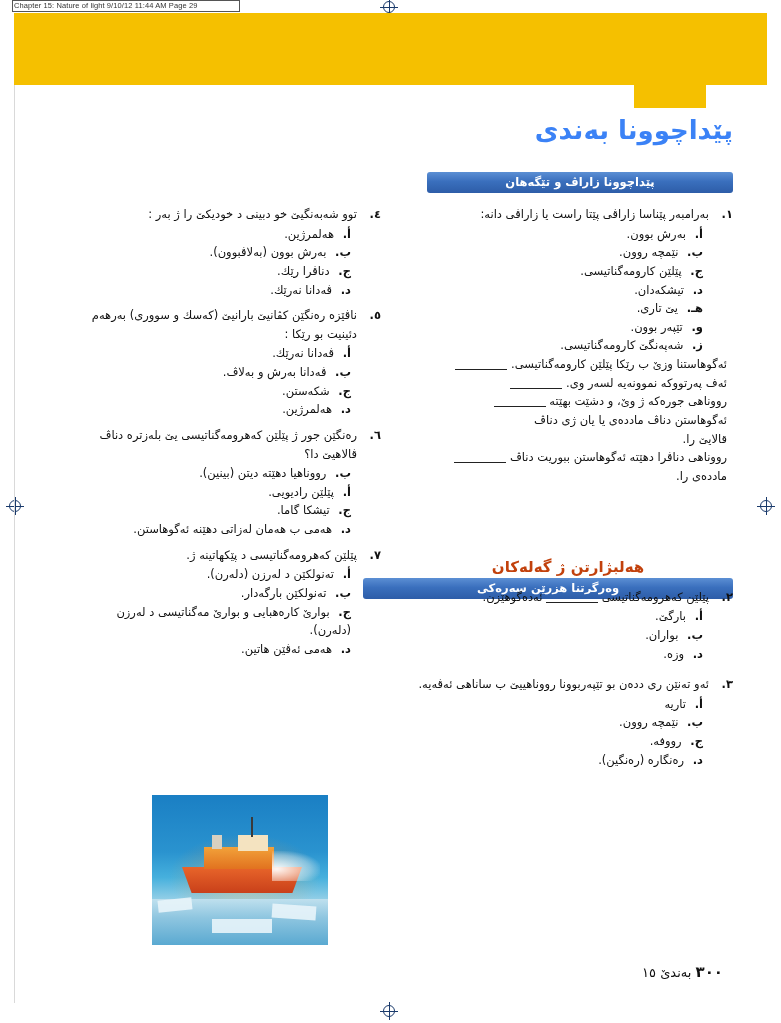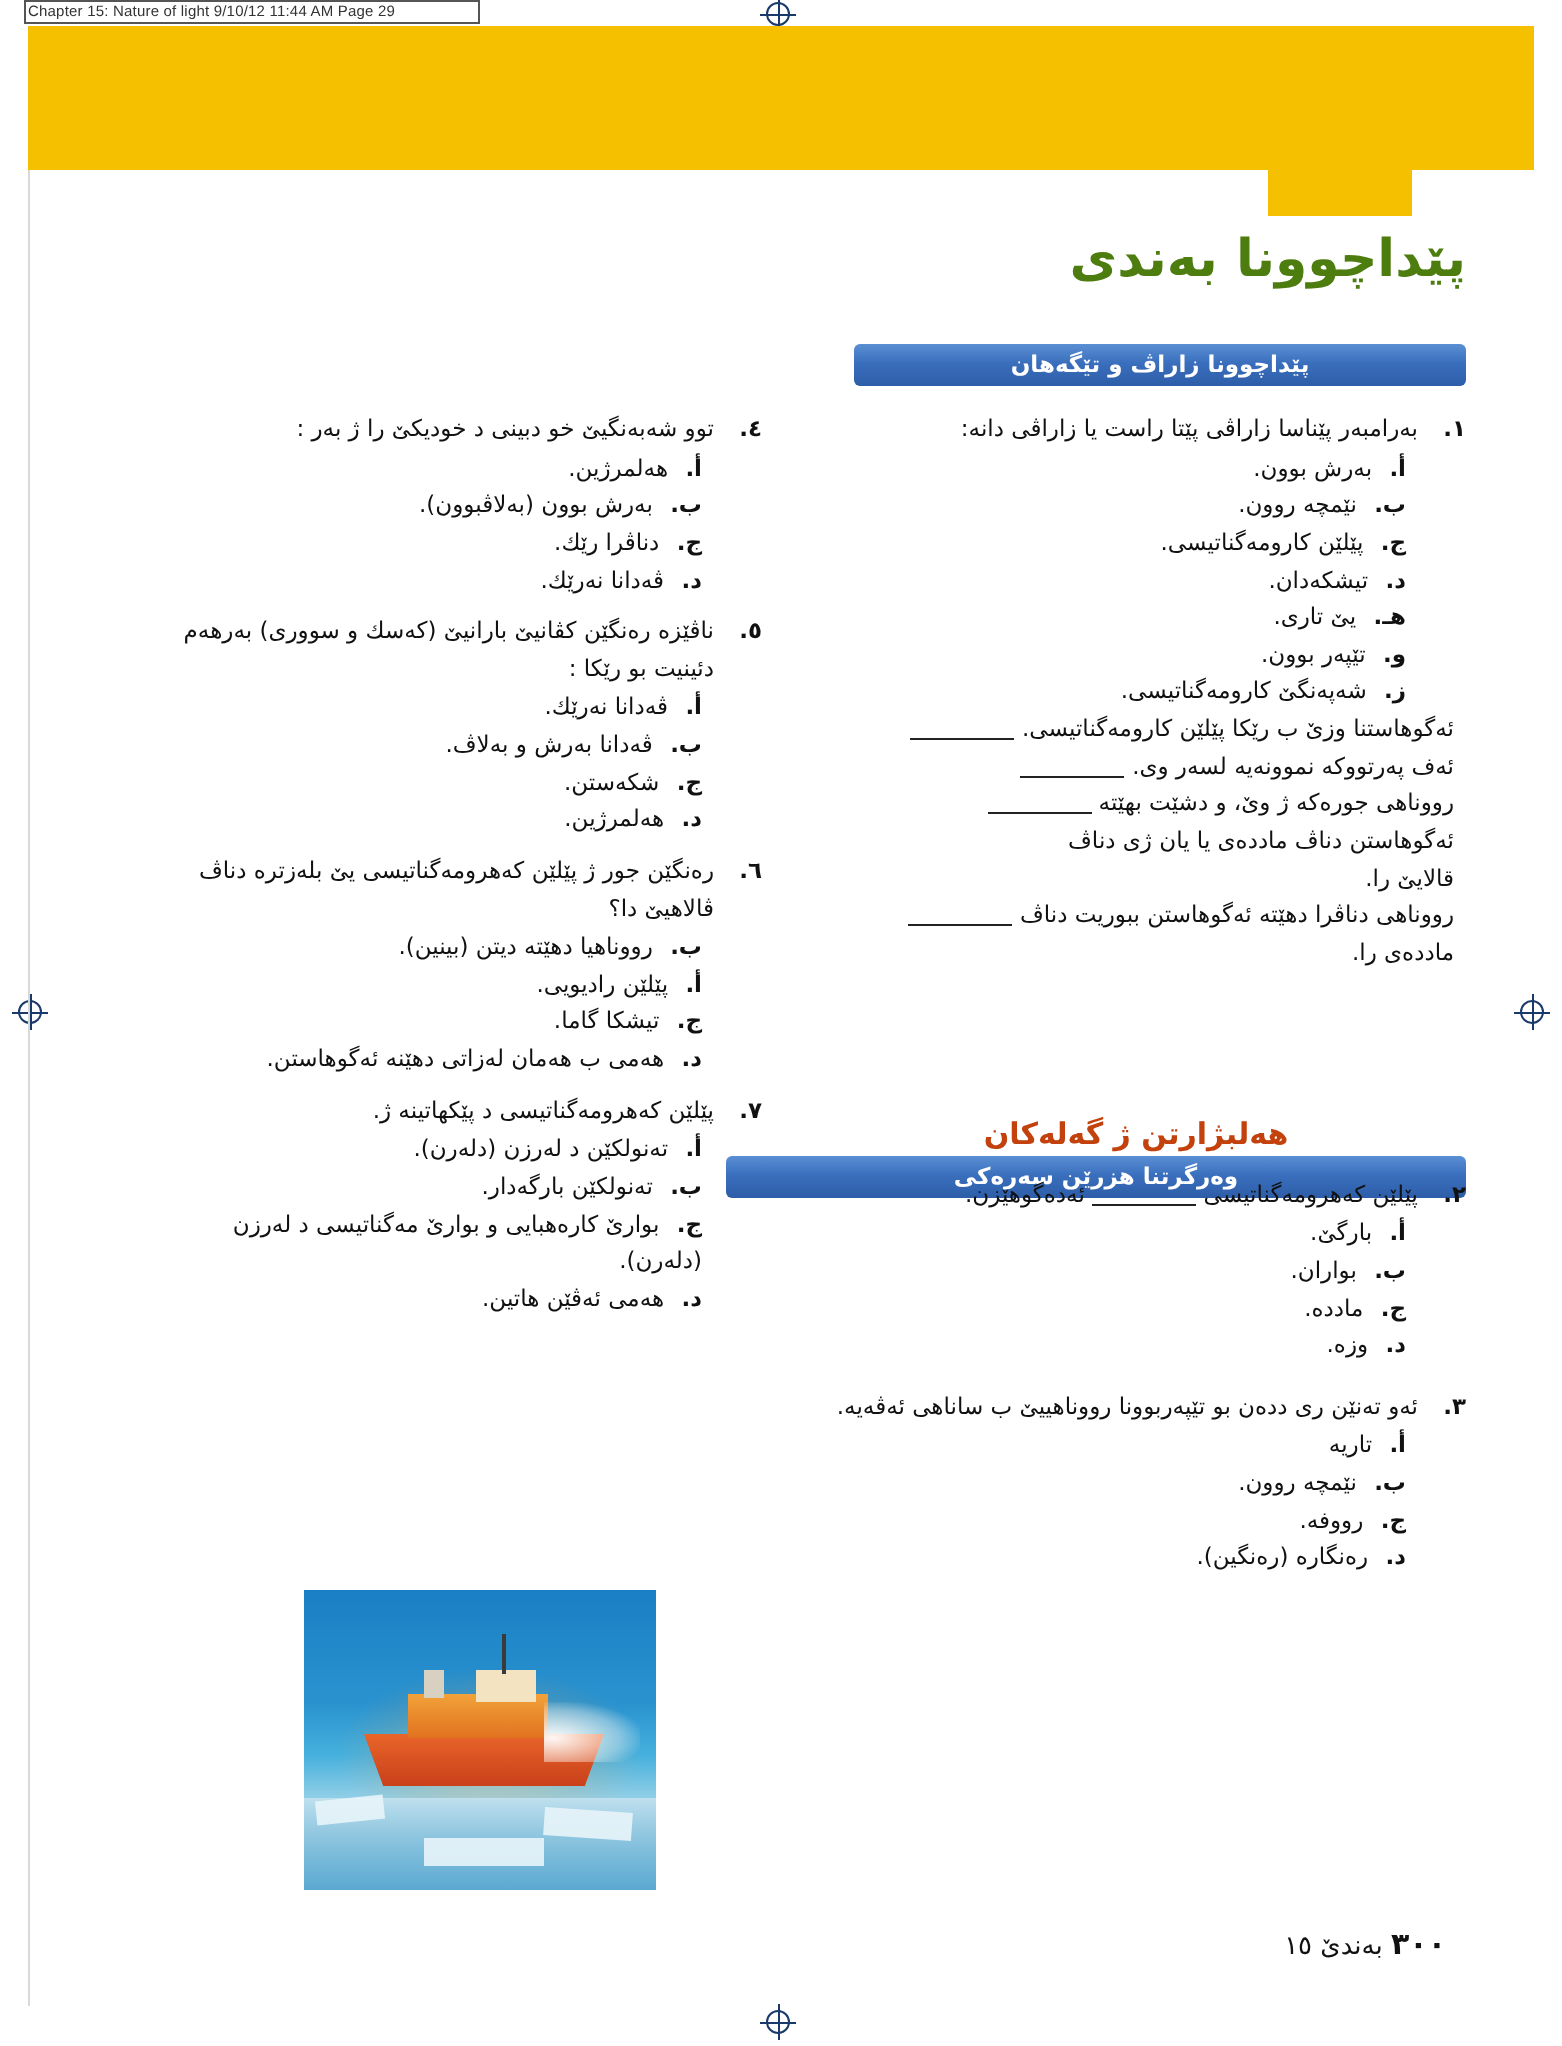--- a/index.html
+++ b/index.html
@@ -85,21 +85,21 @@
     border-right: 36px solid #f5c000;
     border-bottom: 0;
   }
 
   
   .doc-title {
     position: absolute;
     top: 98px; right: 48px;
     font-size: 26px;
     font-weight: bold;
-    color: #4d7c0f;
+    color: #3b82f6;
     direction: rtl;
     text-align: right;
     font-family: "DejaVu Sans", sans-serif;
   }
 
   
   .section-bar {
     position: absolute;
     height: 21px;
     background: linear-gradient(to bottom, #5b8fd4 0%, #3a6fbd 45%, #2d5da8 100%);
@@ -368,24 +368,20 @@
       <span>ئەدەگوهێزن.</span>
     </div>
   </div>
   <div class="opt">
     <span class="opt-label">أ.</span>
     <span>بارگێ.</span>
   </div>
   <div class="opt">
     <span class="opt-label">ب.</span>
     <span>بواران.</span>
-  </div>
-  <div class="opt">
-    <span class="opt-label">ج.</span>
-    <span>مادده.</span>
   </div>
   <div class="opt">
     <span class="opt-label">د.</span>
     <span>وزە.</span>
   </div>
 
   <div class="spacer-md"></div>
 
   <div class="q-row">
     <div class="q-num">٣.</div>

